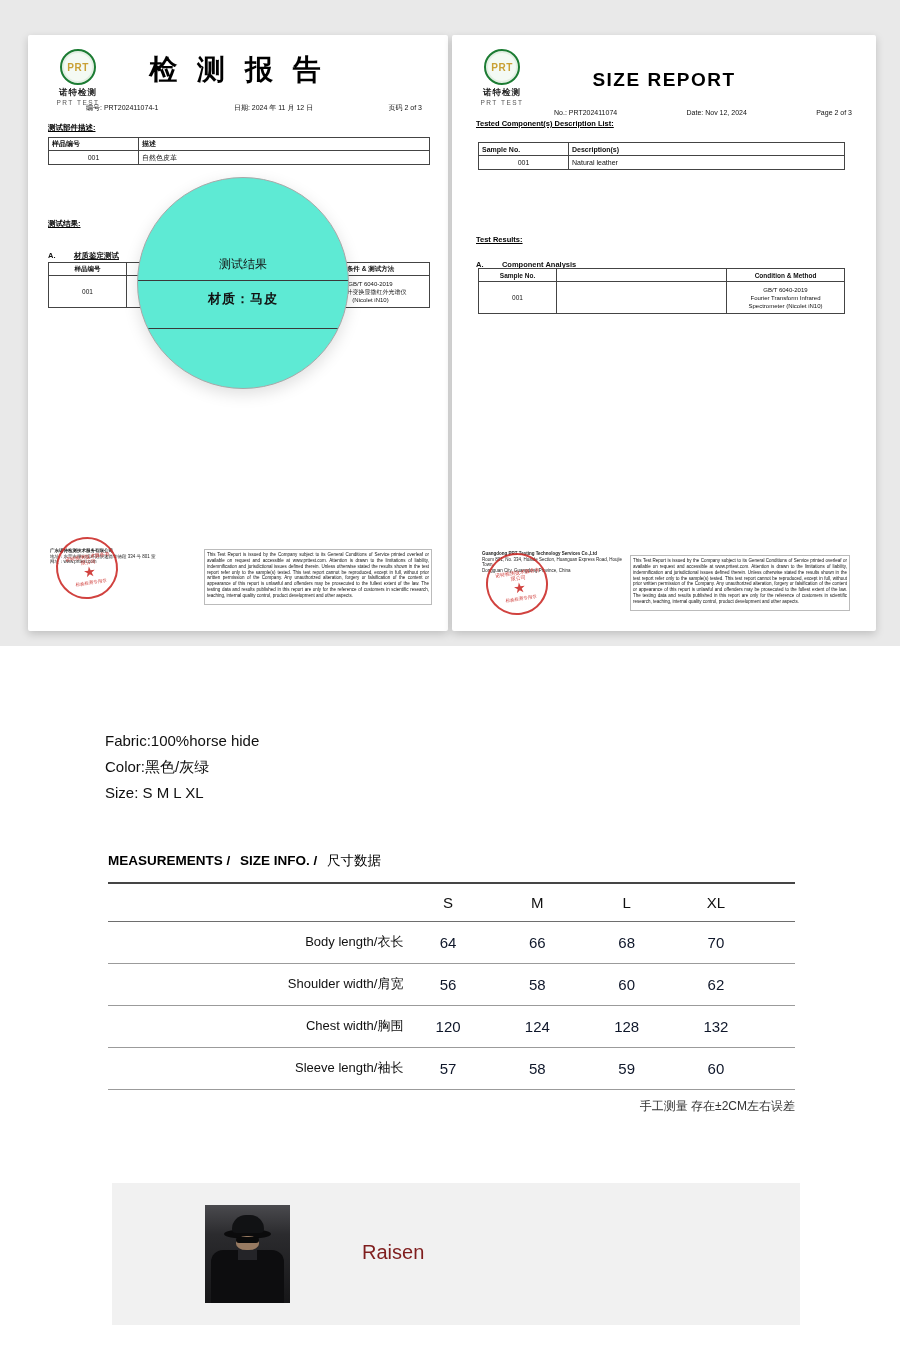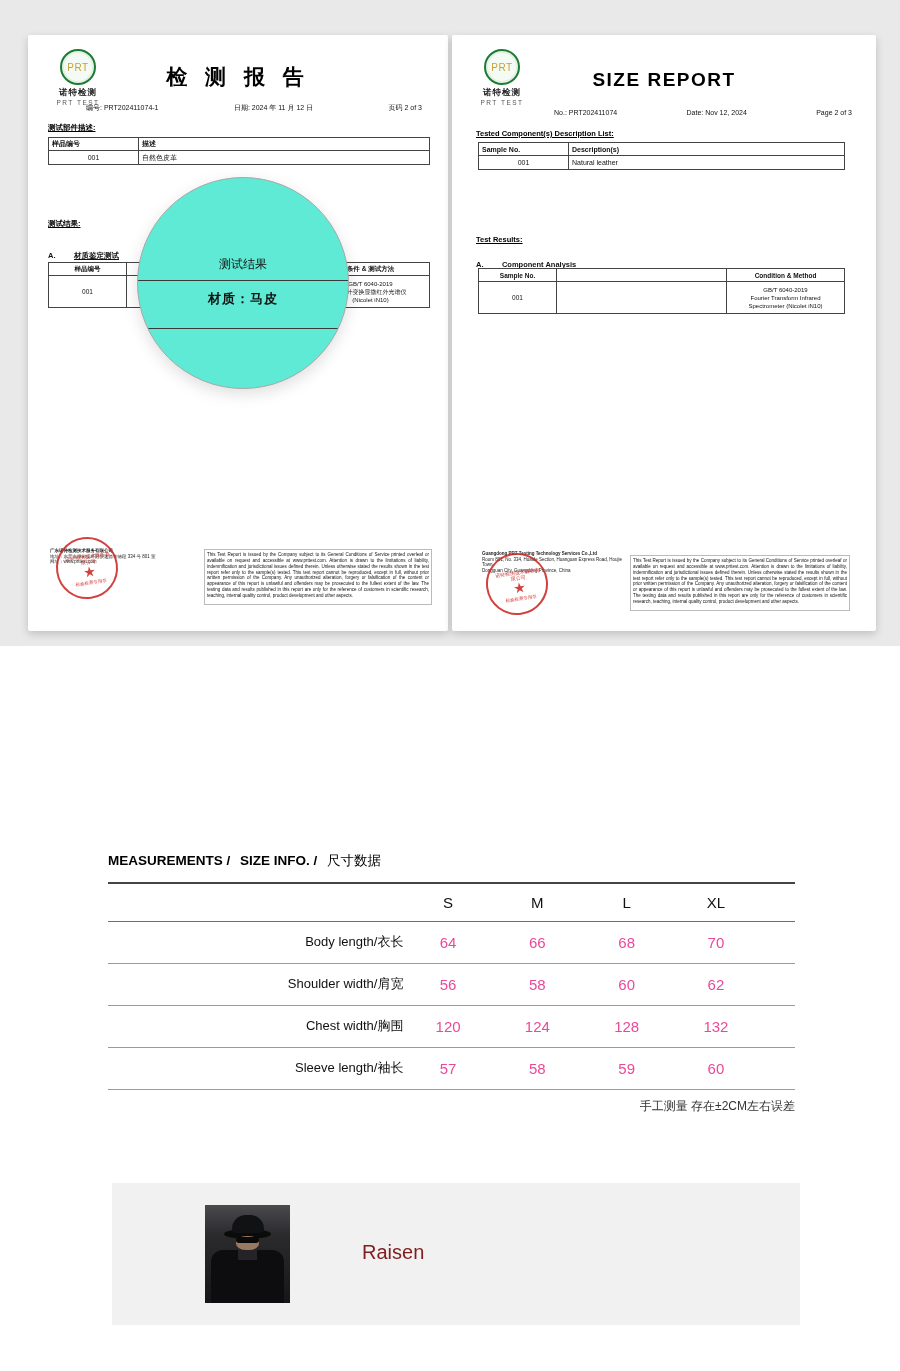--- a/index.html
+++ b/index.html
@@ -11,36 +11,36 @@
   .reports-section { position:absolute; top:0; left:0; width:900px; height:646px; background:#e9e9e9; }
   .report-card { position:absolute; top:35px; height:596px; background:#ffffff; border-radius:2px;
                  box-shadow:0 3px 9px rgba(0,0,0,0.18); }
   .report-cn { left:28px;  width:420px; }
   .report-en { left:452px; width:424px; }
 
   .logo { position:absolute; top:14px; left:24px; width:52px; text-align:center; }
   .logo-circle { width:36px; height:36px; border-radius:50%; border:2.5px solid #1c7c33; margin:0 auto;
                  display:flex; align-items:center; justify-content:center; background:#f4faf4;
                  box-shadow:inset 0 0 0 2px #e3f0e3; }
-  .logo-prt { font-size:10px; font-weight:normal; color:#c9a035; letter-spacing:0.5px; }
+  .logo-prt { font-size:10px; font-weight:bold; color:#c9a035; letter-spacing:0.5px; }
   .logo-cn { font-size:8.5px; font-weight:bold; color:#222; margin-top:2px; letter-spacing:1px; white-space:nowrap; }
   .logo-en { font-size:6.5px; color:#555; letter-spacing:1.5px; white-space:nowrap; }
 
-  .report-title { position:absolute; top:28px; left:0; width:100%; text-align:center;
-                  font-size:21px; font-weight:bold; letter-spacing:6px; color:#000; }
+  .report-title { position:absolute; top:16px; left:0; width:100%; text-align:center;
+                  font-size:28px; font-weight:bold; letter-spacing:6px; color:#000; }
   .report-en .report-title { top:34px; font-size:19px; letter-spacing:1.5px; }
 
   .meta { position:absolute; display:flex; justify-content:space-between; font-size:7px; color:#111; }
   .report-cn .meta { top:68px; left:58px; right:26px; }
   .report-en .meta { top:74px; left:102px; right:24px; }
 
   .desc-title, .results-title { position:absolute; font-size:7.5px; font-weight:bold;
                                 text-decoration:underline; color:#000; }
   .report-cn .desc-title { top:88px; left:20px; }
-  .report-en .desc-title { top:94px; left:24px; }
+  .report-en .desc-title { top:84px; left:24px; }
   .report-cn .results-title { top:184px; left:20px; }
   .report-en .results-title { top:200px; left:24px; }
 
   .analysis-row { position:absolute; }
   .report-cn .analysis-row { top:209px; left:20px; }
   .report-en .analysis-row { top:218px; left:24px; }
   .a-idx { font-size:7.5px; font-weight:bold; margin-right:14px; }
   .a-title { font-size:7.5px; font-weight:bold; text-decoration:underline; }
 
   .doc-table { position:absolute; border-collapse:collapse; table-layout:fixed; z-index:1; }
@@ -100,21 +100,21 @@
 
   .meas-heading { position:absolute; left:108px; top:206px; font-size:13.5px; color:#000; }
   .h-b { font-weight:bold; margin-right:6px;margin-top:20px; }
   .h-n { font-weight:normal; }
 
   .size-table { position:absolute; left:108px; top:236px; width:687px; border-collapse:collapse;
                 border-top:2px solid #454545; }
   .size-table th, .size-table td { font-weight:normal; }
   .size-table thead th { height:38px; font-size:15px; color:#111; text-align:center;
                          border-bottom:1.5px solid #6e6e6e; }
-  .size-table tbody td { height:42px; font-size:15px; color:#ec4899; text-align:center;
+  .size-table tbody td { height:42px; font-size:15px; color:#0f172a; text-align:center;
                          border-bottom:1px solid #9b9b9b; }
   .size-table .row-label { text-align:right; font-size:13px; color:#111; padding-left:4px; width:43%; }
   .size-table .val-col { width:13%; }
   .size-table .spacer { width:5%; }
 
   .size-note { position:absolute; left:108px; top:452px; width:687px; text-align:right;
                font-size:12px; color:#333; }
 
   .model-card { position:absolute; left:112px; top:537px; width:688px; height:142px; background:#f1f1f1; }
   .model-photo { position:absolute; left:93px; top:22px; width:85px; height:98px; overflow:hidden;
@@ -279,20 +279,25 @@
         </div>
       </div>
       <div class="disclaimer">
         <div class="tinywrap">This Test Report is issued by the Company subject to its General Conditions of Service printed overleaf or available on request and accessible at www.prttest.com. Attention is drawn to the limitations of liability, indemnification and jurisdictional issues defined therein. Unless otherwise stated the results shown in the test report refer only to the sample(s) tested. This test report cannot be reproduced, except in full, without prior written permission of the Company. Any unauthorized alteration, forgery or falsification of the content or appearance of this report is unlawful and offenders may be prosecuted to the fullest extent of the law. The testing data and results published in this report are only for the reference of customers in scientific research, teaching, internal quality control, product development and other aspects.</div>
       </div>
     </div>
   </div>
 
   <div class="content-section">
 
+    <div class="product-info">
+      <div>Fabric:100%horse hide</div>
+      <div>Color:黑色/灰绿</div>
+      <div>Size: S M L XL</div>
+    </div>
 
     <div class="meas-heading">
       <span class="h-b">MEASUREMENTS /</span>
       <span class="h-b">SIZE INFO. /</span>
       <span class="h-n">尺寸数据</span>
     </div>
 
     <table class="size-table">
       <thead>
         <tr>

